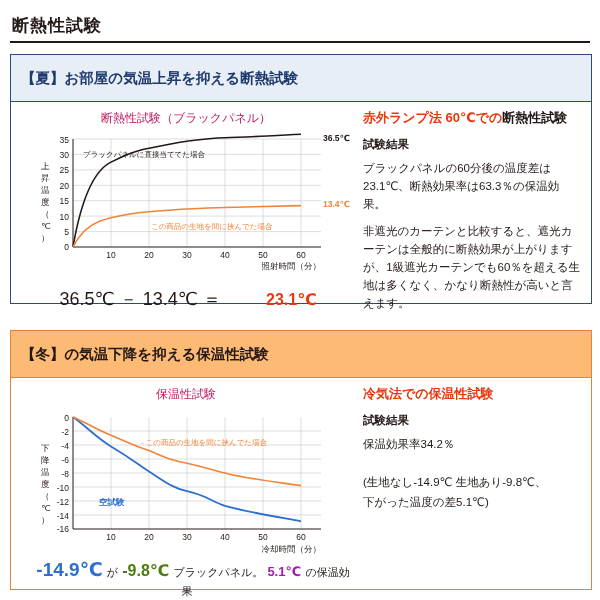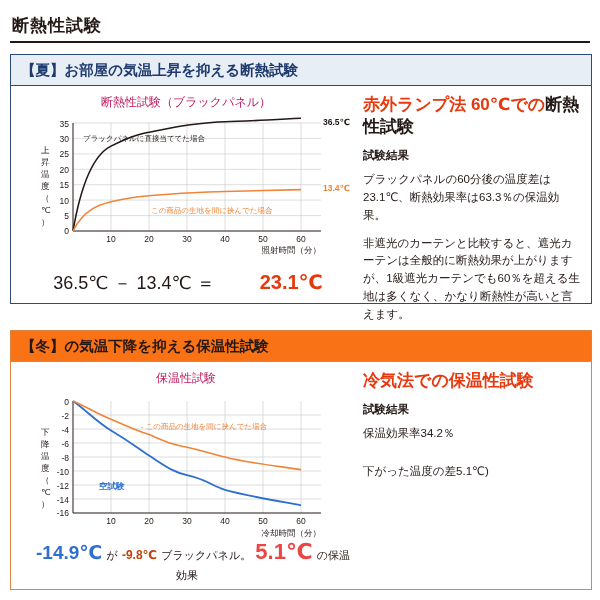--- a/index.html
+++ b/index.html
@@ -7,46 +7,46 @@
   .page{position:relative;width:600px;height:600px;}
 
   .page-title{position:absolute;left:12px;top:14px;font-size:17px;font-weight:bold;letter-spacing:1px;color:#231815;}
   .title-rule{position:absolute;left:10px;top:41px;width:580px;height:2px;background:#231815;}
 
   
   .panel{position:absolute;left:10px;width:580px;border:1px solid #cfd8e0;background:#ffffff;}
   .panel-summer{top:54px;height:248px;border:1px solid #2b4a7d;}
   .panel-winter{top:330px;height:258px;border:1px solid #e0833c;}
 
-  .panel-head{height:30px;display:flex;align-items:center;padding:0 10px;font-size:14.5px;font-weight:bold;}
+  .panel-head{height:30px;display:flex;align-items:center;padding:8px 10px;font-size:14.5px;font-weight:bold;}
   .head-summer{background:#e8eef6;color:#1f3b6e;border-bottom:1px solid #2b4a7d;}
-  .head-winter{background:#f97316;color:#231815;border-bottom:1px solid #e0833c;}
+  .head-winter{background:#fdba74;color:#231815;border-bottom:1px solid #e0833c;}
 
   .panel-body{position:relative;height:calc(100% - 31px);}
 
   
   .chartbox{position:absolute;left:10px;top:8px;width:330px;}
   .chart-title{font-size:12px;text-align:center;color:#be185d;margin-bottom:2px;}
   .chart-area{position:relative;width:330px;height:150px;}
 
   svg{display:block;}
 
   .right-col{position:absolute;left:352px;top:8px;width:218px;}
-  .rc-title{font-size:17px;font-weight:bold;color:#e8380d;margin-bottom:10px;line-height:1.3;}
+  .rc-title{font-size:13px;font-weight:bold;color:#e8380d;margin-bottom:10px;line-height:1.3;}
   .rc-title .blk{color:#231815;}
   .rc-sub{font-size:11.5px;font-weight:bold;color:#231815;margin-bottom:8px;}
   .rc-p{font-size:11.5px;line-height:1.55;color:#231815;margin:0 0 10px 0;}
 
   .formula{position:absolute;left:12px;bottom:8px;width:330px;text-align:center;font-size:18px;color:#231815;}
-  .formula .res{color:#e8380d;font-weight:bold;font-size:20px;margin-left:40px;}
+  .formula .res{color:#e8380d;font-weight:bold;font-size:16px;margin-left:40px;}
 
   .formula-w{position:absolute;left:8px;bottom:6px;width:336px;text-align:center;font-size:15px;color:#231815;}
   .formula-w .big-blue{color:#2e6fd0;font-weight:bold;font-size:19px;margin-left:12px;}
-  .formula-w .big-or{color:#c2410c;font-weight:bold;font-size:12px;}
-  .formula-w .big-red{color:#ef4444;font-weight:bold;font-size:22px;}
+  .formula-w .big-or{color:#4d7c0f;font-weight:bold;font-size:16px;}
+  .formula-w .big-red{color:#a21caf;font-weight:bold;font-size:13px;}
   .formula-w .sm{font-size:11px;}
 
   .lbl{font-size:8.5px;fill:#231815;}
   .lbl-s{font-size:7.5px;fill:#231815;}
   .axis-line{stroke:#231815;stroke-width:1;fill:none;}
   .grid{stroke:#c8c8c8;stroke-width:0.6;}
   .curve-blk{stroke:#231815;stroke-width:1.6;fill:none;}
   .curve-or{stroke:#f08437;stroke-width:1.6;fill:none;}
   .curve-blue{stroke:#2e6fd0;stroke-width:1.8;fill:none;}
   .tx-or{fill:#f08437;}
@@ -203,19 +203,20 @@
         <span class="big-or">-9.8℃</span>
         <span class="sm">ブラックパネル。</span>
         <span class="big-red">5.1℃</span>
         <span class="sm">の保温効果</span>
       </div>
 
       <div class="right-col">
         <div class="rc-title">冷気法での保温性試験</div>
         <div class="rc-sub">試験結果</div>
         <p class="rc-p" style="margin-bottom:20px">保温効果率34.2％</p>
+        <p class="rc-p" style="margin-bottom:2px">(生地なし-14.9℃ 生地あり-9.8℃、</p>
         <p class="rc-p">下がった温度の差5.1℃)</p>
       </div>
 
     </div>
   </div>
 
 </div>
 
 </body></html>

